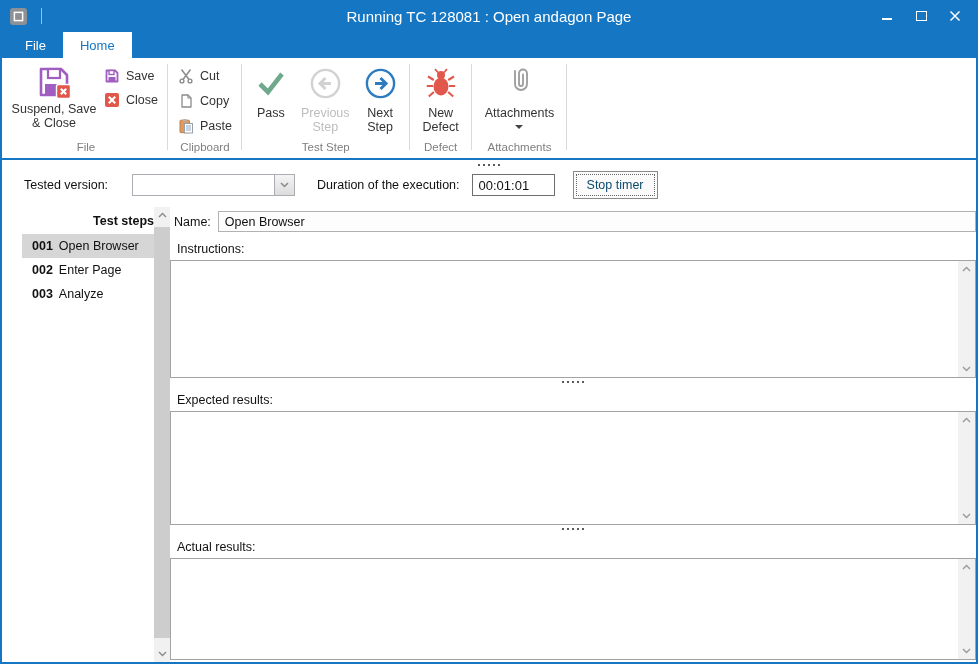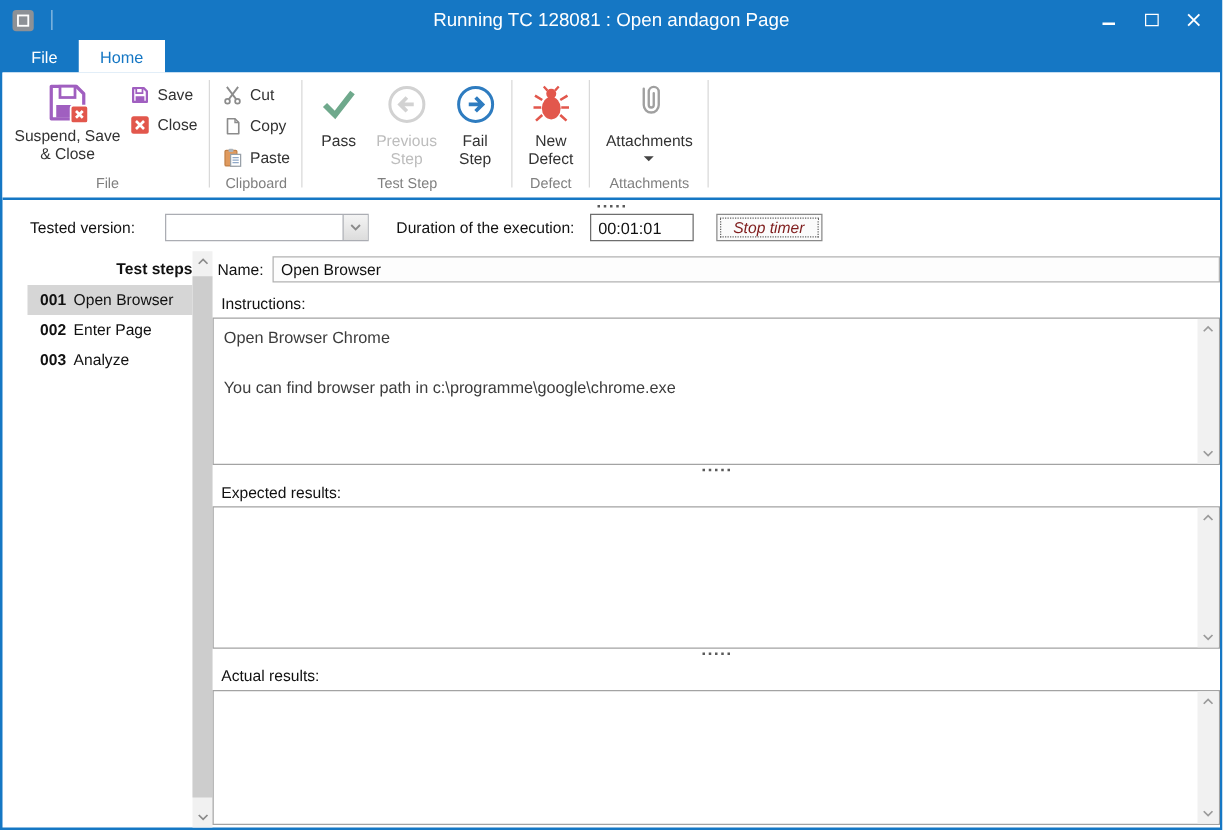--- a/index.html
+++ b/index.html
@@ -49,21 +49,21 @@
   .content{ flex:1; display:flex; flex-direction:column; min-height:0; }
   .dots{ display:flex; gap:3px; justify-content:center; }
   .dot{ width:2px; height:2px; background:#5a5a5a; }
   .dots-top{ padding:4px 0 1px; }
   .toolbar{ display:flex; align-items:center; padding:4px 0 8px 22px; font-size:12.5px; color:#111; flex:none; }
   .combobox{ margin-left:24px; width:163px; height:22px; border:1px solid #abadb3; background:#fff; display:flex; align-items:stretch; }
   .cb-value{ flex:1; padding:3px 5px; font-size:12.5px; }
   .cb-btn{ width:20px; border-left:1px solid #abadb3; background:linear-gradient(#f4f4f4,#dcdcdc); display:flex; align-items:center; justify-content:center; }
   .dur-label{ margin-left:22px; }
   .time-input{ margin-left:12px; width:83px; height:22px; border:1px solid #6e6e6e; font-family:"Liberation Sans", sans-serif; font-size:13px; padding:0 6px; color:#111; }
-  .stopbtn{ margin-left:18px; width:85px; height:22px; background:#fbfbfb; border:1px solid #8a8a8a; outline:1px dotted #666; outline-offset:-4px; font-family:"Liberation Sans", sans-serif; font-size:12.5px; color:#7f1d1d;font-style:italic; }
+  .stopbtn{ margin-left:18px; width:85px; height:28px; background:#fbfbfb; border:1px solid #8a8a8a; outline:1px dotted #666; outline-offset:-4px; font-family:"Liberation Sans", sans-serif; font-size:12.5px; color:#0c4a6e; }
 
   .main{ flex:1; display:flex; min-height:0; }
 
   
   .steps{ width:148px; margin-left:20px; display:flex; flex:none; }
   .steps-list{ flex:1; font-size:12.5px; color:#111; }
   .steps-header{ font-weight:bold; text-align:right; padding:7px 0 6px; font-size:12.5px; }
   .step-row{ display:flex; gap:6px; padding:5px 4px 5px 10px; cursor:default; white-space:nowrap; }
   .step-row.selected{ background:#d6d6d6; }
   .step-num{ font-weight:bold; }
@@ -208,21 +208,21 @@
             <div class="btn-text">Previous</div>
             <div class="btn-text">Step</div>
           </div>
           <div class="vbtn">
             <div class="icon-box">
               <svg width="33" height="33" viewBox="0 0 33 33">
                 <circle cx="16.5" cy="16.5" r="13.6" fill="#fff" stroke="#2e7cc0" stroke-width="2.4"></circle>
                 <path d="M11 16.5 H21 M16.5 11 L22 16.5 L16.5 22" fill="none" stroke="#2e7cc0" stroke-width="3"></path>
               </svg>
             </div>
-            <div class="btn-text">Fail</div>
+            <div class="btn-text">Next</div>
             <div class="btn-text">Step</div>
           </div>
         </div>
         <div class="rgroup-label">Test Step</div>
       </div>
 
       <div class="rgroup">
         <div class="vrow">
           <div class="vbtn">
             <div class="icon-box">
@@ -311,25 +311,20 @@
         </div>
 
         <div class="detail">
           <div class="name-row">
             <span>Name:</span>
             <input class="name-input" value="Open Browser" style="">
           </div>
 
           <div class="field-label">Instructions:</div>
           <div class="textbox box-instructions">
-            <div class="tb-text">
-              <div>Open Browser Chrome</div>
-              <div class="tb-blank"></div>
-              <div>You can find browser path in c:\programme\google\chrome.exe</div>
-            </div>
             <div class="tb-scroll">
               <svg width="9" height="6" viewBox="0 0 9 6">
                   <path d="M1 5 L4.5 1.5 L8 5" fill="none" stroke="#9a9a9a" stroke-width="1.4"></path>
                 </svg>
               <svg width="9" height="6" viewBox="0 0 9 6">
                   <path d="M1 1 L4.5 4.5 L8 1" fill="none" stroke="#9a9a9a" stroke-width="1.4"></path>
                 </svg>
             </div>
           </div>
 

